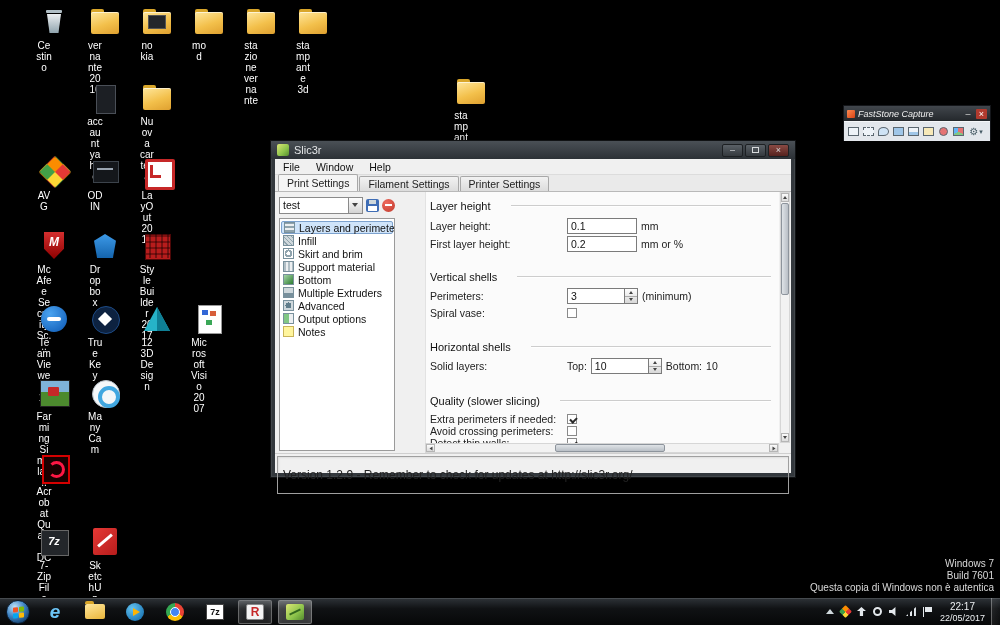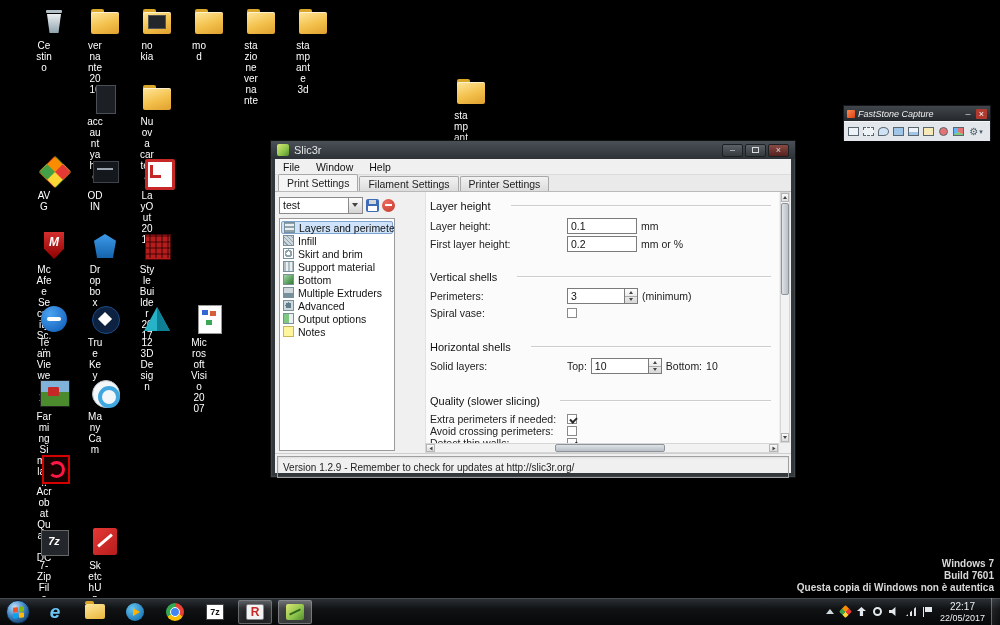--- a/index.html
+++ b/index.html
@@ -61,21 +61,21 @@
   .ic-acrobat::before { content:""; position:absolute; left:6px; top:3px; width:24px; height:25px; background:#190000; border:2px solid #d50000; }
   .ic-acrobat::after { content:""; position:absolute; left:12px; top:9px; width:11px; height:11px; border:3px solid #ff1744; border-radius:50%; border-left-color:transparent; }
 
   .ic-7zip::before { content:""; position:absolute; left:5px; top:4px; width:26px; height:24px; background:#23262a; border:1px solid #666; }
   .sevenzip-t { position:absolute; left:5px; top:9px; width:26px; text-align:center; color:#fff; font-size:11px; font-weight:bold; z-index:2; }
 
   .ic-sketchup::before { content:""; position:absolute; left:6px; top:2px; width:24px; height:27px; background:linear-gradient(135deg,#e53935,#b71c1c); border-radius:2px; }
   .ic-sketchup::after { content:""; position:absolute; left:9px; top:13px; width:18px; height:3px; background:#fff; transform:rotate(-40deg); }
 
   
-  .watermark { position:absolute; right:6px; bottom:31px; text-align:right; color:#d9d9d9; font-size:10px; line-height:12px; text-shadow:1px 1px 1px #000;font-weight:bold; }
+  .watermark { position:absolute; right:6px; bottom:31px; text-align:right; color:#d9d9d9; font-size:10px; line-height:12px; text-shadow:1px 1px 1px #000; }
 
   
   .fs-window { position:absolute; left:843px; top:105px; width:148px; height:36px; border:1px solid #14161a; background:#d7dbe0; box-shadow:2px 3px 8px rgba(0,0,0,.6); }
   .fs-titlebar { height:15px; background:linear-gradient(#41464c,#24282c); display:flex; align-items:center; padding:0 3px; gap:3px; }
   .fs-logo { width:8px; height:8px; background:linear-gradient(135deg,#ff8a50,#d84315); border-radius:1px; flex:none; }
   .fs-title { color:#eee; font-size:9px; flex:1; white-space:nowrap; overflow:hidden;font-style:italic; }
   .fs-min { color:#ddd; font-size:9px; width:10px; text-align:center; cursor:default; }
   .fs-close { color:#fff; font-size:9px; width:11px; height:10px; line-height:10px; text-align:center; background:#b03a2e; border-radius:1px; cursor:default; }
   .fs-toolbar { height:20px; display:flex; align-items:center; padding:0 2px; gap:1px; background:#e3e7ec; border-top:1px solid #f5f7f9; }
   .fs-tool { width:14px; height:16px; display:flex; align-items:center; justify-content:center; border-radius:2px; }
@@ -159,21 +159,21 @@
   .vscroll { position:absolute; right:1px; top:0; width:10px; bottom:10px; background:#f2f2f2; border:1px solid #d6d6d6; }
   .hscroll { position:absolute; left:150px; right:12px; bottom:0; height:10px; background:#f2f2f2; border:1px solid #d6d6d6; display:flex; }
   .sb-btn { width:9px; height:8px; background:linear-gradient(#fcfcfc,#dcdcdc); border:1px solid #b5b5b5; display:flex; align-items:center; justify-content:center; flex:none; }
   .v-btn { width:8px; height:9px; }
   .v-thumb { position:absolute; left:0; right:0; top:10px; height:92px; background:linear-gradient(90deg,#dfe3e7,#b9bfc6); border:1px solid #8d949c; border-radius:2px; }
   .h-thumb { position:absolute; left:120px; width:110px; top:0; height:8px; background:linear-gradient(#dfe3e7,#b9bfc6); border:1px solid #8d949c; border-radius:2px; }
   .h-track { position:relative; flex:1; }
   .vs-top { position:absolute; top:0; left:0; } .vs-bot { position:absolute; bottom:0; left:0; }
 
   .statusbar { position:absolute; left:0; right:0; bottom:0; height:20px; background:#f0f0f0; border-top:1px solid #cfcfcf; padding:2px; }
-  .status-box { height:100%; border:1px solid #9f9f9f; box-shadow:inset 1px 1px 2px rgba(0,0,0,.08); display:flex; align-items:center; padding:10px 5px; font-size:10px; color:#222; }
+  .status-box { height:100%; border:1px solid #9f9f9f; box-shadow:inset 1px 1px 2px rgba(0,0,0,.08); display:flex; align-items:center; padding:18px 5px; font-size:12px; color:#222; }
 
   
   .taskbar { position:absolute; left:0; bottom:0; width:1000px; height:28px; background:linear-gradient(#2e3338, #101214 40%, #060708); border-top:1px solid #000; box-shadow:inset 0 1px 0 rgba(255,255,255,.12); display:flex; align-items:center; }
   .start-orb { width:24px; height:24px; margin:0 8px 0 6px; border-radius:50%; background:radial-gradient(circle at 35% 28%, #bfe3fb, #3f84c4 45%, #123a63 85%); border:1px solid #0a1c30; position:relative; flex:none; }
   .orb-flag { position:absolute; left:6px; top:6px; width:11px; height:11px; display:grid; grid-template-columns:1fr 1fr; grid-template-rows:1fr 1fr; gap:1px; transform:skewY(-6deg); }
   .orb-flag i { border-radius:1px; }
   .orb-flag i:nth-child(1){background:#f35325;} .orb-flag i:nth-child(2){background:#81bc06;}
   .orb-flag i:nth-child(3){background:#05a6f0;} .orb-flag i:nth-child(4){background:#ffba08;}
   .tb-buttons { display:flex; gap:6px; }
   .tb-btn { width:34px; height:24px; border-radius:2px; display:flex; align-items:center; justify-content:center; }

